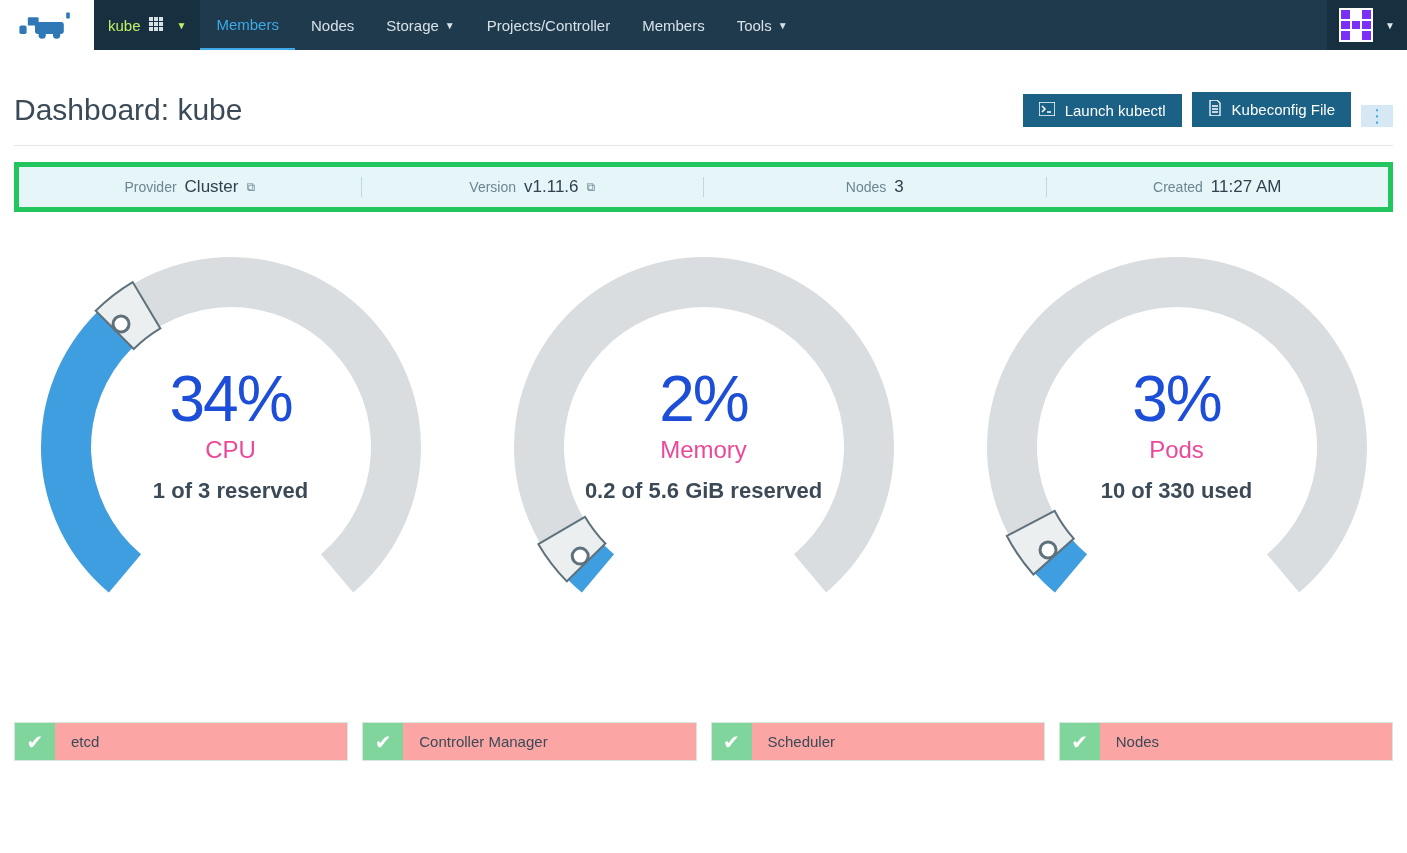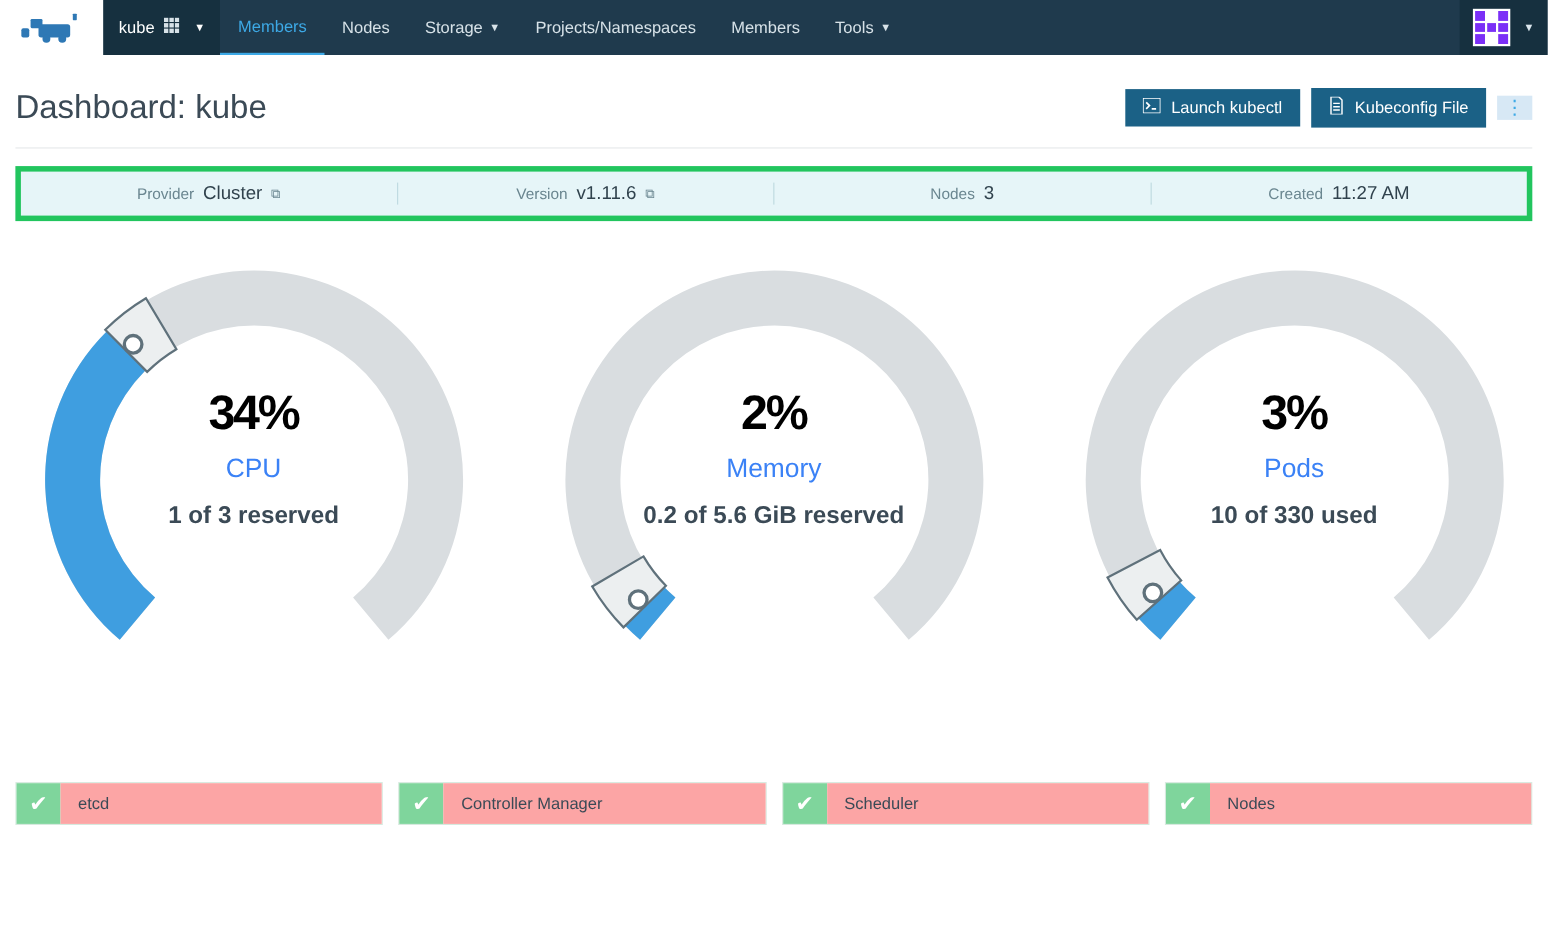--- a/index.html
+++ b/index.html
@@ -35,21 +35,21 @@
     cursor: pointer;
     white-space: nowrap;
   }
   .nav-item.active { color: #3da9e6; border-bottom: 2px solid #3da9e6; }
   .cluster-switch {
     display: flex;
     align-items: center;
     background: #16303f;
     padding: 0 14px;
     gap: 8px;
-    color: #ffffff;
+    color: #bef264;
     cursor: pointer;
     font-size: 15px;
   }
   .chev { font-size: 10px; margin-left: 6px; }
   .spacer { flex: 1; }
   .user-box {
     display: flex;
     align-items: center;
     padding: 0 12px;
     background: #16303f;
@@ -62,34 +62,34 @@
     grid-template-columns: repeat(3,1fr);
     grid-template-rows: repeat(3,1fr);
     gap: 2px;
     background: #fff;
     padding: 2px;
   }
   .avatar span { background: #7b2ff7; }
   .avatar .b { background: #fff; }
 
   
-  .main { padding: 14px 14px 30px; }
+  .main { padding: 26px 14px 30px; }
 
   .page-header {
     display: flex;
     align-items: center;
     padding: 16px 0 18px;
     border-bottom: 1px solid #e5e8ea;
   }
   .page-title {
     font-size: 30px;
     font-weight: 300;
     color: #3b4a56;
   }
-  .page-actions { margin-left: auto; display: flex; gap: 10px; align-items: center; }
+  .page-actions { margin-left: auto; display: flex; gap: 10px; align-items: flex-end; }
   .btn {
     background: #1b6186;
     color: #fff;
     display: flex;
     align-items: center;
     gap: 10px;
     padding: 8px 16px;
     font-size: 15px;
     cursor: pointer;
     border: none;
@@ -142,22 +142,22 @@
     align-items: center;
     position: relative;
   }
   .gauge svg { width: 420px; height: 360px; }
   .gauge-text {
     position: absolute;
     top: 110px;
     width: 100%;
     text-align: center;
   }
-  .pct { font-size: 44px; font-weight: 700; color: #000000; letter-spacing: -2px; }
-  .metric { font-size: 24px; color: #3b82f6; margin-top: 12px; font-weight: 300; }
+  .pct { font-size: 64px; font-weight: 400; color: #1d4ed8; letter-spacing: -2px; }
+  .metric { font-size: 24px; color: #ec4899; font-weight: 300; }
   .detail { font-size: 22px; color: #3b4a56; margin-top: 14px; font-weight: 700; }
 
   
   .health {
     display: flex;
     gap: 14px;
     margin-top: 110px;
   }
   .health-item {
     flex: 1;
@@ -220,21 +220,21 @@
       <span>Members</span>
     </div>
   <div class="nav-item">
       <span>Nodes</span>
     </div>
   <div class="nav-item">
       <span>Storage</span>
       <span class="chev">▼</span>
     </div>
   <div class="nav-item">
-      <span>Projects/Namespaces</span>
+      <span>Projects/Controller</span>
     </div>
   <div class="nav-item">
       <span>Members</span>
     </div>
   <div class="nav-item">
       <span>Tools</span>
       <span class="chev">▼</span>
     </div>
   <div class="spacer"></div>
   <div class="user-box">

